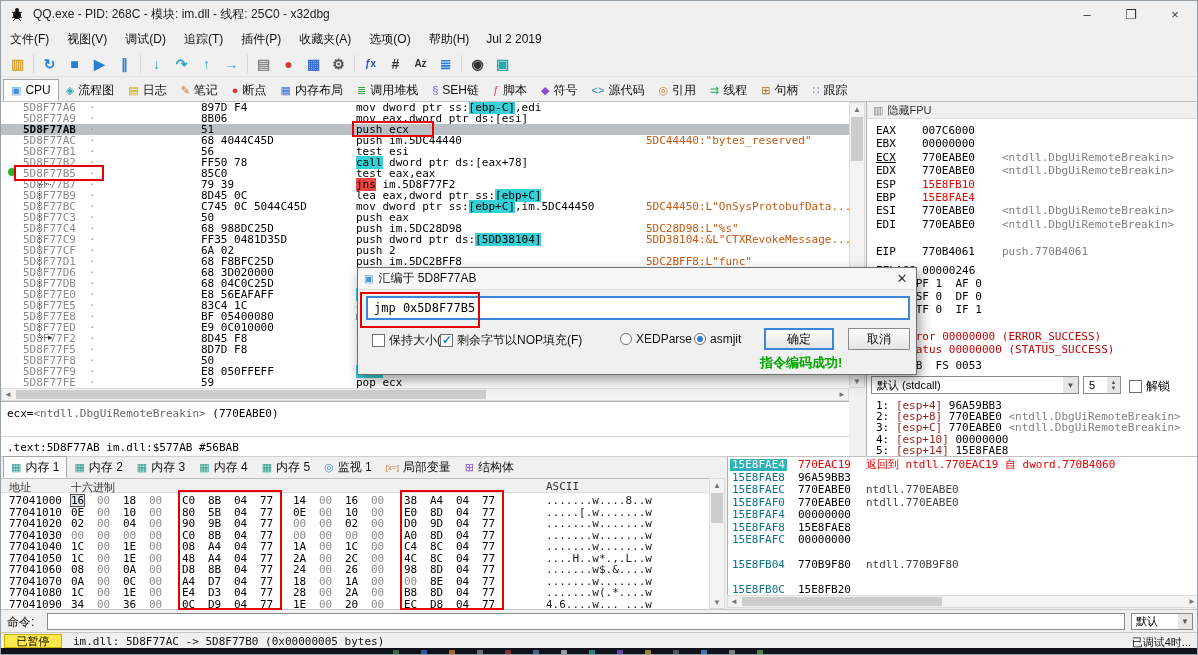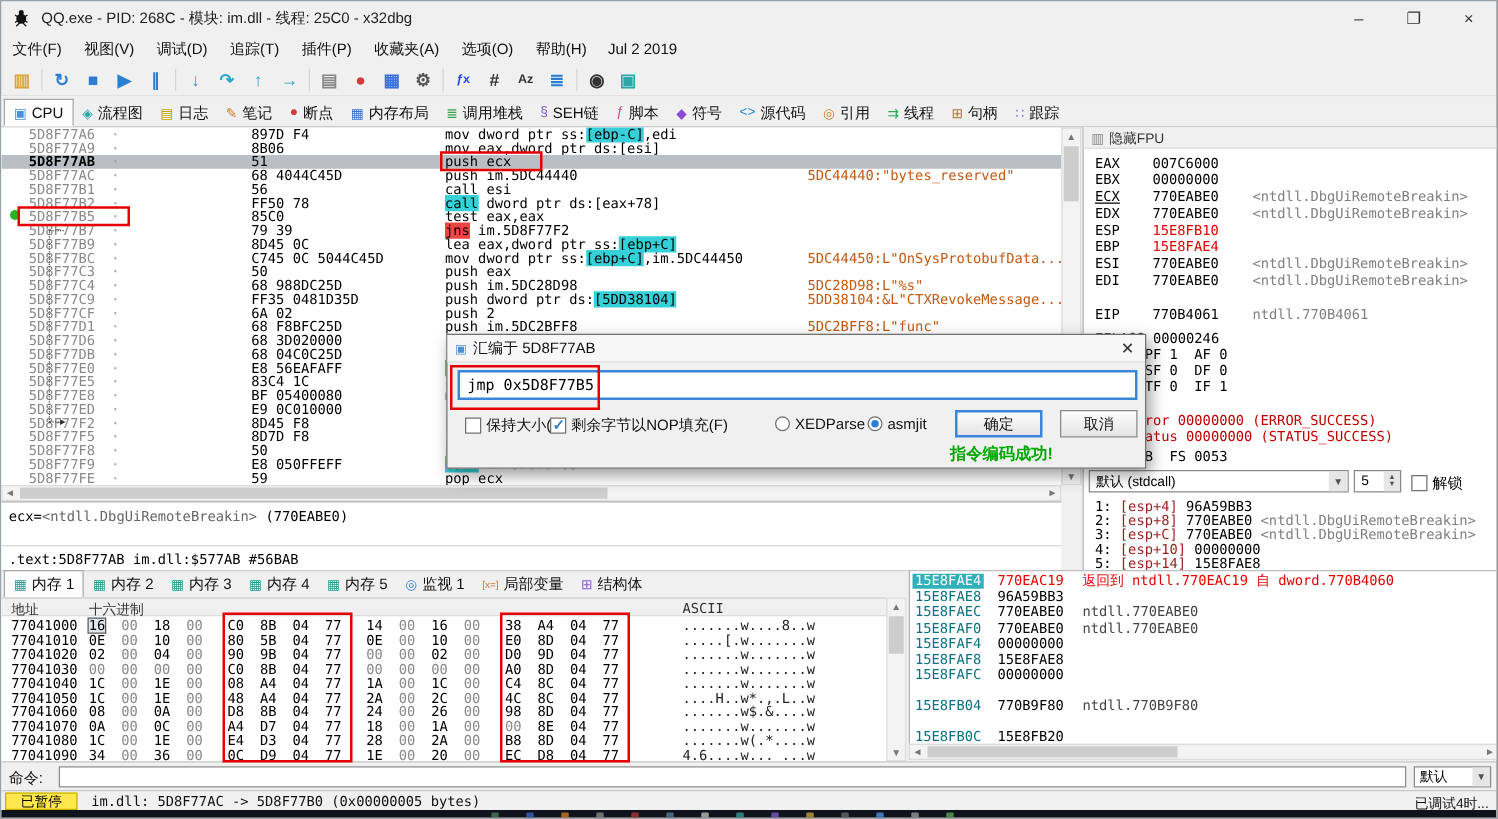--- a/index.html
+++ b/index.html
@@ -275,21 +275,21 @@
         <span class="d-addr">5D8F77AC</span>
         <span class="d-dot">·</span>
         <span class="d-bytes">68 4044C45D</span>
         <span class="d-instr"><i>push im.5DC44440</i></span>
         <span class="d-comment">5DC44440:"bytes_reserved"</span>
       </div>
       <div class="drow" style="top: 44px;">
         <span class="d-addr">5D8F77B1</span>
         <span class="d-dot">·</span>
         <span class="d-bytes">56</span>
-        <span class="d-instr"><i>call esi</i></span>
+        <span class="d-instr"><i>test esi</i></span>
       </div>
       <div class="drow" style="top: 55px;">
         <span class="d-addr">5D8F77B2</span>
         <span class="d-dot">·</span>
         <span class="d-bytes">FF50 78</span>
         <span class="d-instr"><i class="tk-c">call</i><i> dword ptr ds:[eax+78]</i></span>
       </div>
       <div class="drow" style="top: 66px;">
         <span class="bp-dot"></span>
         <span class="d-addr">5D8F77B5</span>
@@ -440,21 +440,21 @@
     <div id="reg-lines">
         <div class="reg-line" style="top: 22px;"><span class="r-name">EAX</span><span class="r-val">007C6000</span></div>
         <div class="reg-line" style="top: 35.4px;"><span class="r-name">EBX</span><span class="r-val">00000000</span></div>
         <div class="reg-line" style="top: 48.8px;"><span class="r-name ul">ECX</span><span class="r-val">770EABE0</span><span class="r-note">&lt;ntdll.DbgUiRemoteBreakin&gt;</span></div>
         <div class="reg-line" style="top: 62.2px;"><span class="r-name">EDX</span><span class="r-val">770EABE0</span><span class="r-note">&lt;ntdll.DbgUiRemoteBreakin&gt;</span></div>
         <div class="reg-line" style="top: 75.6px;"><span class="r-name">ESP</span><span class="r-val red">15E8FB10</span></div>
         <div class="reg-line" style="top: 89px;"><span class="r-name">EBP</span><span class="r-val red">15E8FAE4</span></div>
         <div class="reg-line" style="top: 102.4px;"><span class="r-name">ESI</span><span class="r-val">770EABE0</span><span class="r-note">&lt;ntdll.DbgUiRemoteBreakin&gt;</span></div>
         <div class="reg-line" style="top: 115.8px;"><span class="r-name">EDI</span><span class="r-val">770EABE0</span><span class="r-note">&lt;ntdll.DbgUiRemoteBreakin&gt;</span></div>
         <div class="reg-line" style="top: 129.2px;"></div>
-        <div class="reg-line" style="top: 142.6px;"><span class="r-name">EIP</span><span class="r-val">770B4061</span><span class="r-note">ntdll.770B4061</span></div>
+        <div class="reg-line" style="top: 142.6px;"><span class="r-name">EIP</span><span class="r-val">770B4061</span><span class="r-note">push.770B4061</span></div>
         <div class="flag-line" style="top: 162px;">EFLAGS 00000246</div>
         <div class="flag-line" style="top: 175px;">ZF 1  PF 1  AF 0</div>
         <div class="flag-line" style="top: 188px;">OF 0  SF 0  DF 0</div>
         <div class="flag-line" style="top: 201px;">CF 0  TF 0  IF 1</div>
         <div class="flag-line red" style="top: 228px;">LastError 00000000 (ERROR_SUCCESS)</div>
         <div class="flag-line red" style="top: 241px;">LastStatus 00000000 (STATUS_SUCCESS)</div>
         <div class="flag-line" style="top: 257px;">GS 002B  FS 0053</div>
       </div>
     <div class="conv-row">
       <div class="combo">

